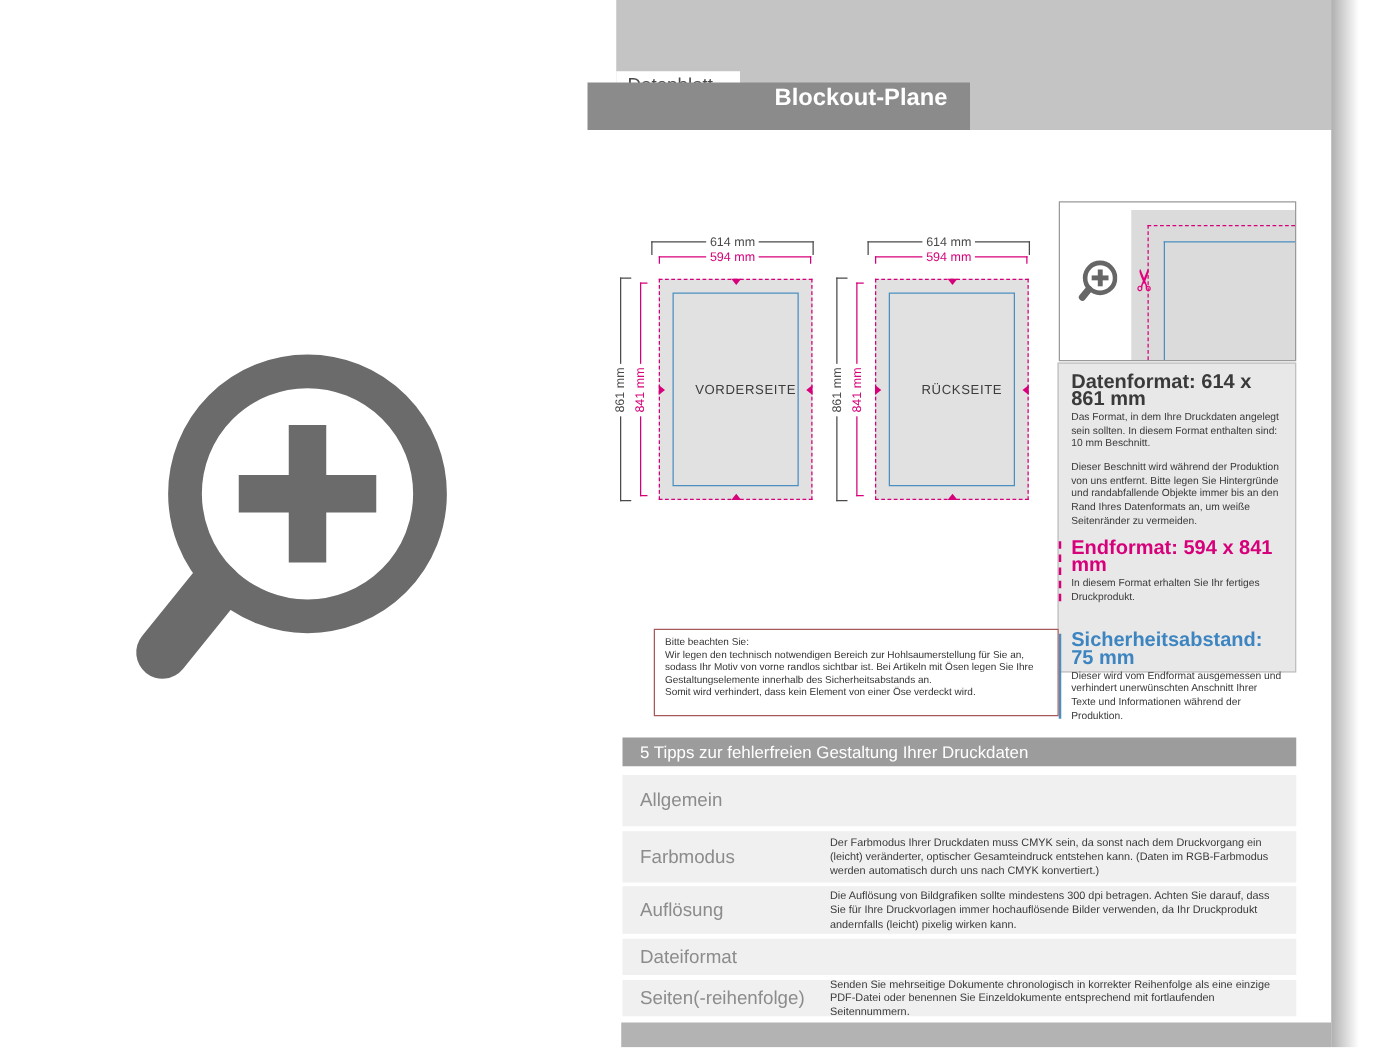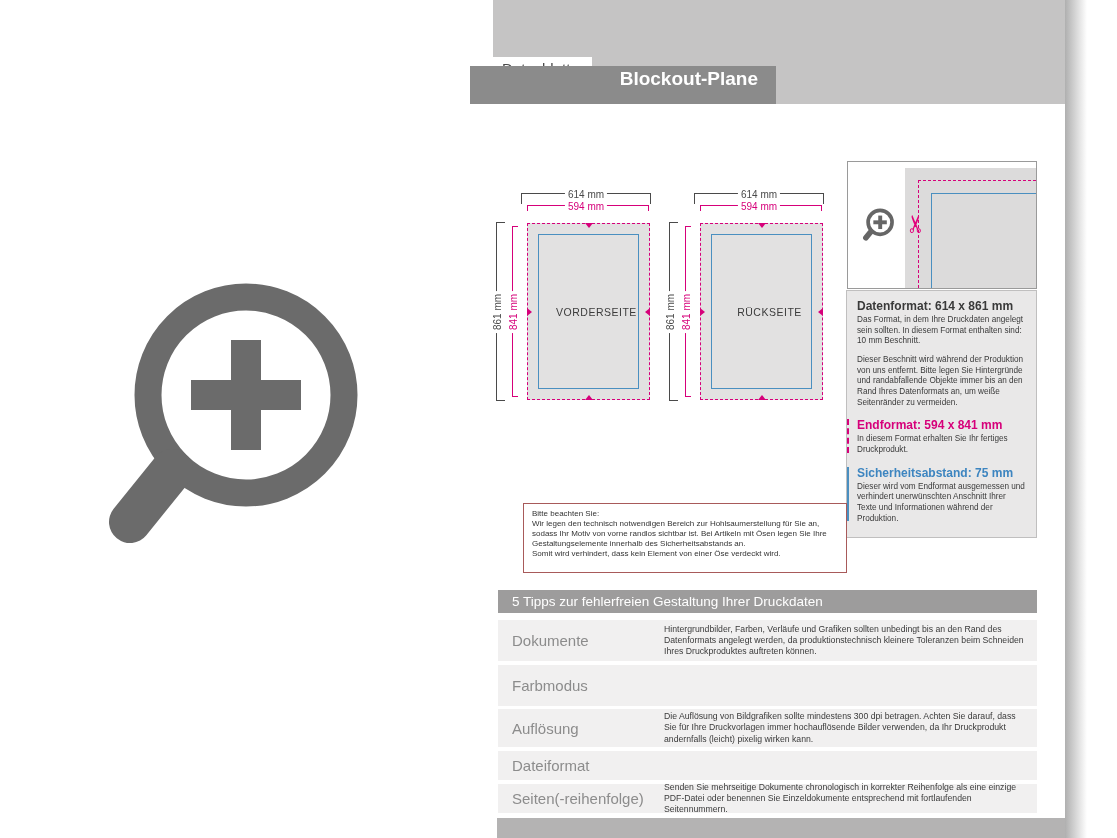--- a/index.html
+++ b/index.html
@@ -57,24 +57,24 @@
   .corner .safe{position:absolute;left:26px;top:25px;right:0;bottom:0;
                 border-left:1px solid #4a8fc0;border-top:1px solid #4a8fc0;}
   .scissors{position:absolute;left:1px;top:42px;font-size:24px;color:#e2007a;
             transform:rotate(-90deg);font-family:"DejaVu Sans",sans-serif;}
   .mini-zoom{position:absolute;left:14px;top:46px;}
 
   
   .info-panel{position:absolute;left:846px;top:290px;width:191px;height:248px;background:#e9e8e8;
               border:1px solid #c0bfbf;box-sizing:border-box;padding:8px 10px;font-size:8.2px;
               color:#3a3a3a;line-height:1.3;}
-  .info-panel h3{margin:0 0 2px 0;font-size:12px;line-height:14px;}
+  .info-panel h3{margin:0 0 2px 0;font-size:16px;line-height:14px;}
   .info-panel p{margin:0 0 8px 0;}
   .sec{position:relative;}
-  .sec-end{margin-top:10px;} .sec-safe{margin-top:10px;}
+  .sec-end{margin-top:10px;} .sec-safe{margin-top:22px;}
   .sec-end h3{color:#d6007a;} .sec-safe h3{color:#3d85c0;}
   .edge-dashed{position:absolute;left:-10px;top:1px;bottom:3px;width:0;border-left:2px dashed #d6007a;}
   .edge-solid{position:absolute;left:-10px;top:1px;bottom:3px;width:0;border-left:2px solid #4a8fc0;}
 
   
   .note-box{position:absolute;left:523px;top:503px;width:324px;height:70px;background:#ffffff;
             border:1px solid #a85a5a;box-sizing:border-box;padding:5px 8px;font-size:8px;
             line-height:1.26;color:#333333;}
   .note-box p{margin:0;}
 
@@ -183,25 +183,25 @@
 
   <div class="note-box">
     <p>Bitte beachten Sie:</p>
     <p>Wir legen den technisch notwendigen Bereich zur Hohlsaumerstellung für Sie an, sodass Ihr Motiv von vorne randlos sichtbar ist. Bei Artikeln mit Ösen legen Sie Ihre Gestaltungselemente innerhalb des Sicherheitsabstands an.</p>
     <p>Somit wird verhindert, dass kein Element von einer Öse verdeckt wird.</p>
   </div>
 
   <div class="tips-header">5 Tipps zur fehlerfreien Gestaltung Ihrer Druckdaten</div>
 
   <div class="tip-row r1">
-    <span class="tip-label">Dokumente</span>
-    <span class="tip-text">Hintergrundbilder, Farben, Verläufe und Grafiken sollten unbedingt bis an den Rand des Datenformats angelegt werden, da produktionstechnisch kleinere Toleranzen beim Schneiden Ihres Druckproduktes auftreten können.</span>
+    <span class="tip-label">Allgemein</span>
   </div>
   <div class="tip-row r2">
     <span class="tip-label">Farbmodus</span>
+    <span class="tip-text">Der Farbmodus Ihrer Druckdaten muss CMYK sein, da sonst nach dem Druckvorgang ein (leicht) veränderter, optischer Gesamteindruck entstehen kann. (Daten im RGB-Farbmodus werden automatisch durch uns nach CMYK konvertiert.)</span>
   </div>
   <div class="tip-row r3">
     <span class="tip-label">Auflösung</span>
     <span class="tip-text">Die Auflösung von Bildgrafiken sollte mindestens 300 dpi betragen. Achten Sie darauf, dass Sie für Ihre Druckvorlagen immer hochauflösende Bilder verwenden, da Ihr Druckprodukt andernfalls (leicht) pixelig wirken kann.</span>
   </div>
   <div class="tip-row r4">
     <span class="tip-label">Dateiformat</span>
   </div>
   <div class="tip-row r5">
     <span class="tip-label">Seiten(-reihenfolge)</span>

